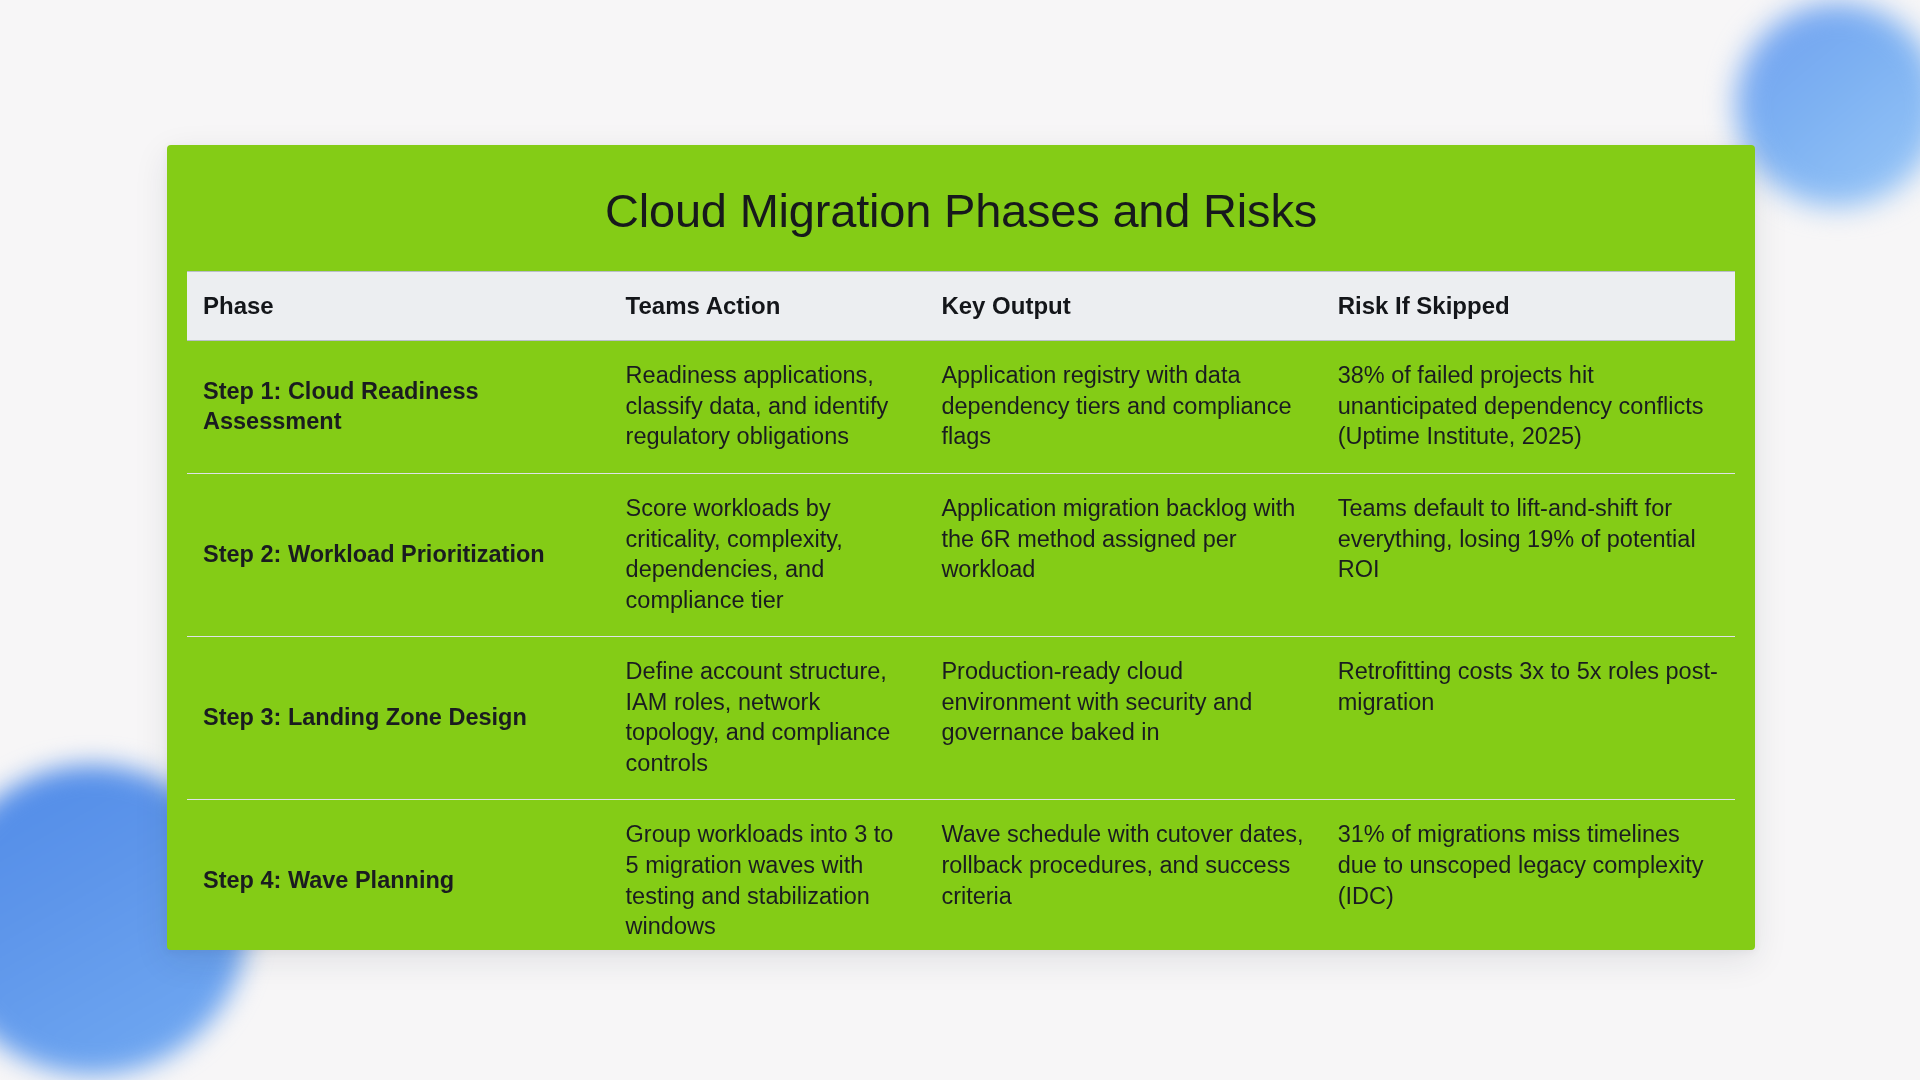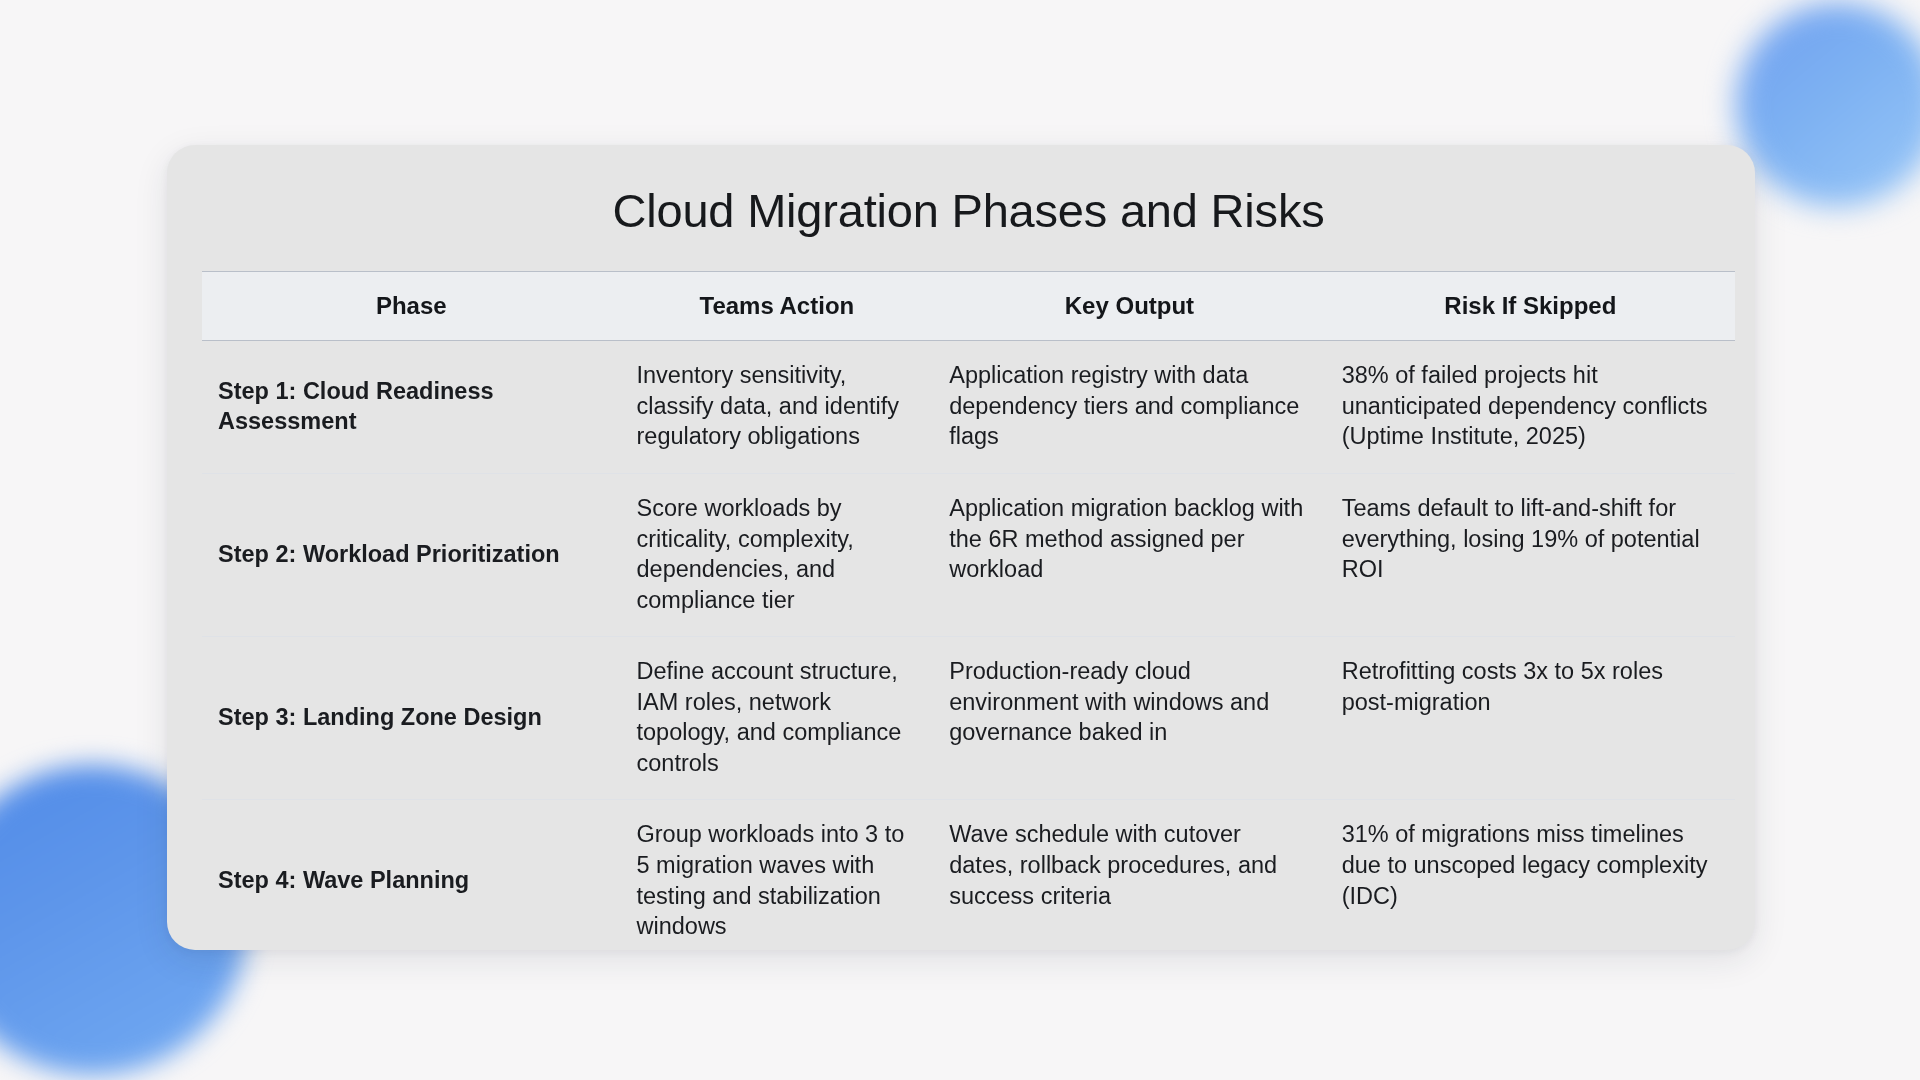--- a/index.html
+++ b/index.html
@@ -39,27 +39,26 @@
     filter: blur(13px);
   }
 
   
   .card {
     position: absolute;
     left: 167px;
     top: 145px;
     width: 1588px;
     height: 805px;
-    background: #e5e5e5;
-    border-radius: 28px;
+    background: #84cc16;
+    border-radius: 4px;
     box-shadow: 0 10px 34px rgba(30, 35, 60, 0.10),
                 0 2px 8px rgba(30, 35, 60, 0.05);
     box-sizing: border-box;
     overflow: hidden;
-    padding-left: 15px;
   }
 
   .card-title {
     margin: 0;
     padding-top: 38px;
     text-align: center;
     font-size: 47px;
     font-weight: 400;
     color: #17191c;
     letter-spacing: -0.2px;
@@ -79,21 +78,21 @@
   }
   table.data-table col.c-phase  { width: 27.3%; }
   table.data-table col.c-action { width: 20.4%; }
   table.data-table col.c-output { width: 25.6%; }
   table.data-table col.c-risk   { width: 26.7%; }
 
   thead tr {
     background: #eceef1;
   }
   thead th {
-    text-align: center;
+    text-align: left;
     font-size: 24px;
     font-weight: bold;
     color: #14161a;
     padding: 19px 16px 19px 16px;
     border-top: 1.5px solid #b9bfc9;
     border-bottom: 1.5px solid #b9bfc9;
     vertical-align: middle;
     line-height: 1.25;
   }
 
@@ -135,34 +134,34 @@
         <tr>
           <th>Phase</th>
           <th>Teams Action</th>
           <th>Key Output</th>
           <th>Risk If Skipped</th>
         </tr>
       </thead>
       <tbody>
         <tr>
           <td class="phase-cell">Step 1: Cloud Readiness Assessment</td>
-          <td>Inventory sensitivity, classify data, and identify regulatory obligations</td>
+          <td>Readiness applications, classify data, and identify regulatory obligations</td>
           <td>Application registry with data dependency tiers and compliance flags</td>
           <td>38% of failed projects hit unanticipated dependency conflicts (Uptime Institute, 2025)</td>
         </tr>
         <tr>
           <td class="phase-cell">Step 2: Workload Prioritization</td>
           <td>Score workloads by criticality, complexity, dependencies, and compliance tier</td>
           <td>Application migration backlog with the 6R method assigned per workload</td>
           <td>Teams default to lift-and-shift for everything, losing 19% of potential ROI</td>
         </tr>
         <tr>
           <td class="phase-cell">Step 3: Landing Zone Design</td>
           <td>Define account structure, IAM roles, network topology, and compliance controls</td>
-          <td>Production-ready cloud environment with windows and governance baked in</td>
+          <td>Production-ready cloud environment with security and governance baked in</td>
           <td>Retrofitting costs 3x to 5x roles post-migration</td>
         </tr>
         <tr>
           <td class="phase-cell">Step 4: Wave Planning</td>
           <td>Group workloads into 3 to 5 migration waves with testing and stabilization windows</td>
           <td>Wave schedule with cutover dates, rollback procedures, and success criteria</td>
           <td>31% of migrations miss timelines due to unscoped legacy complexity (IDC)</td>
         </tr>
       </tbody>
     </table>

